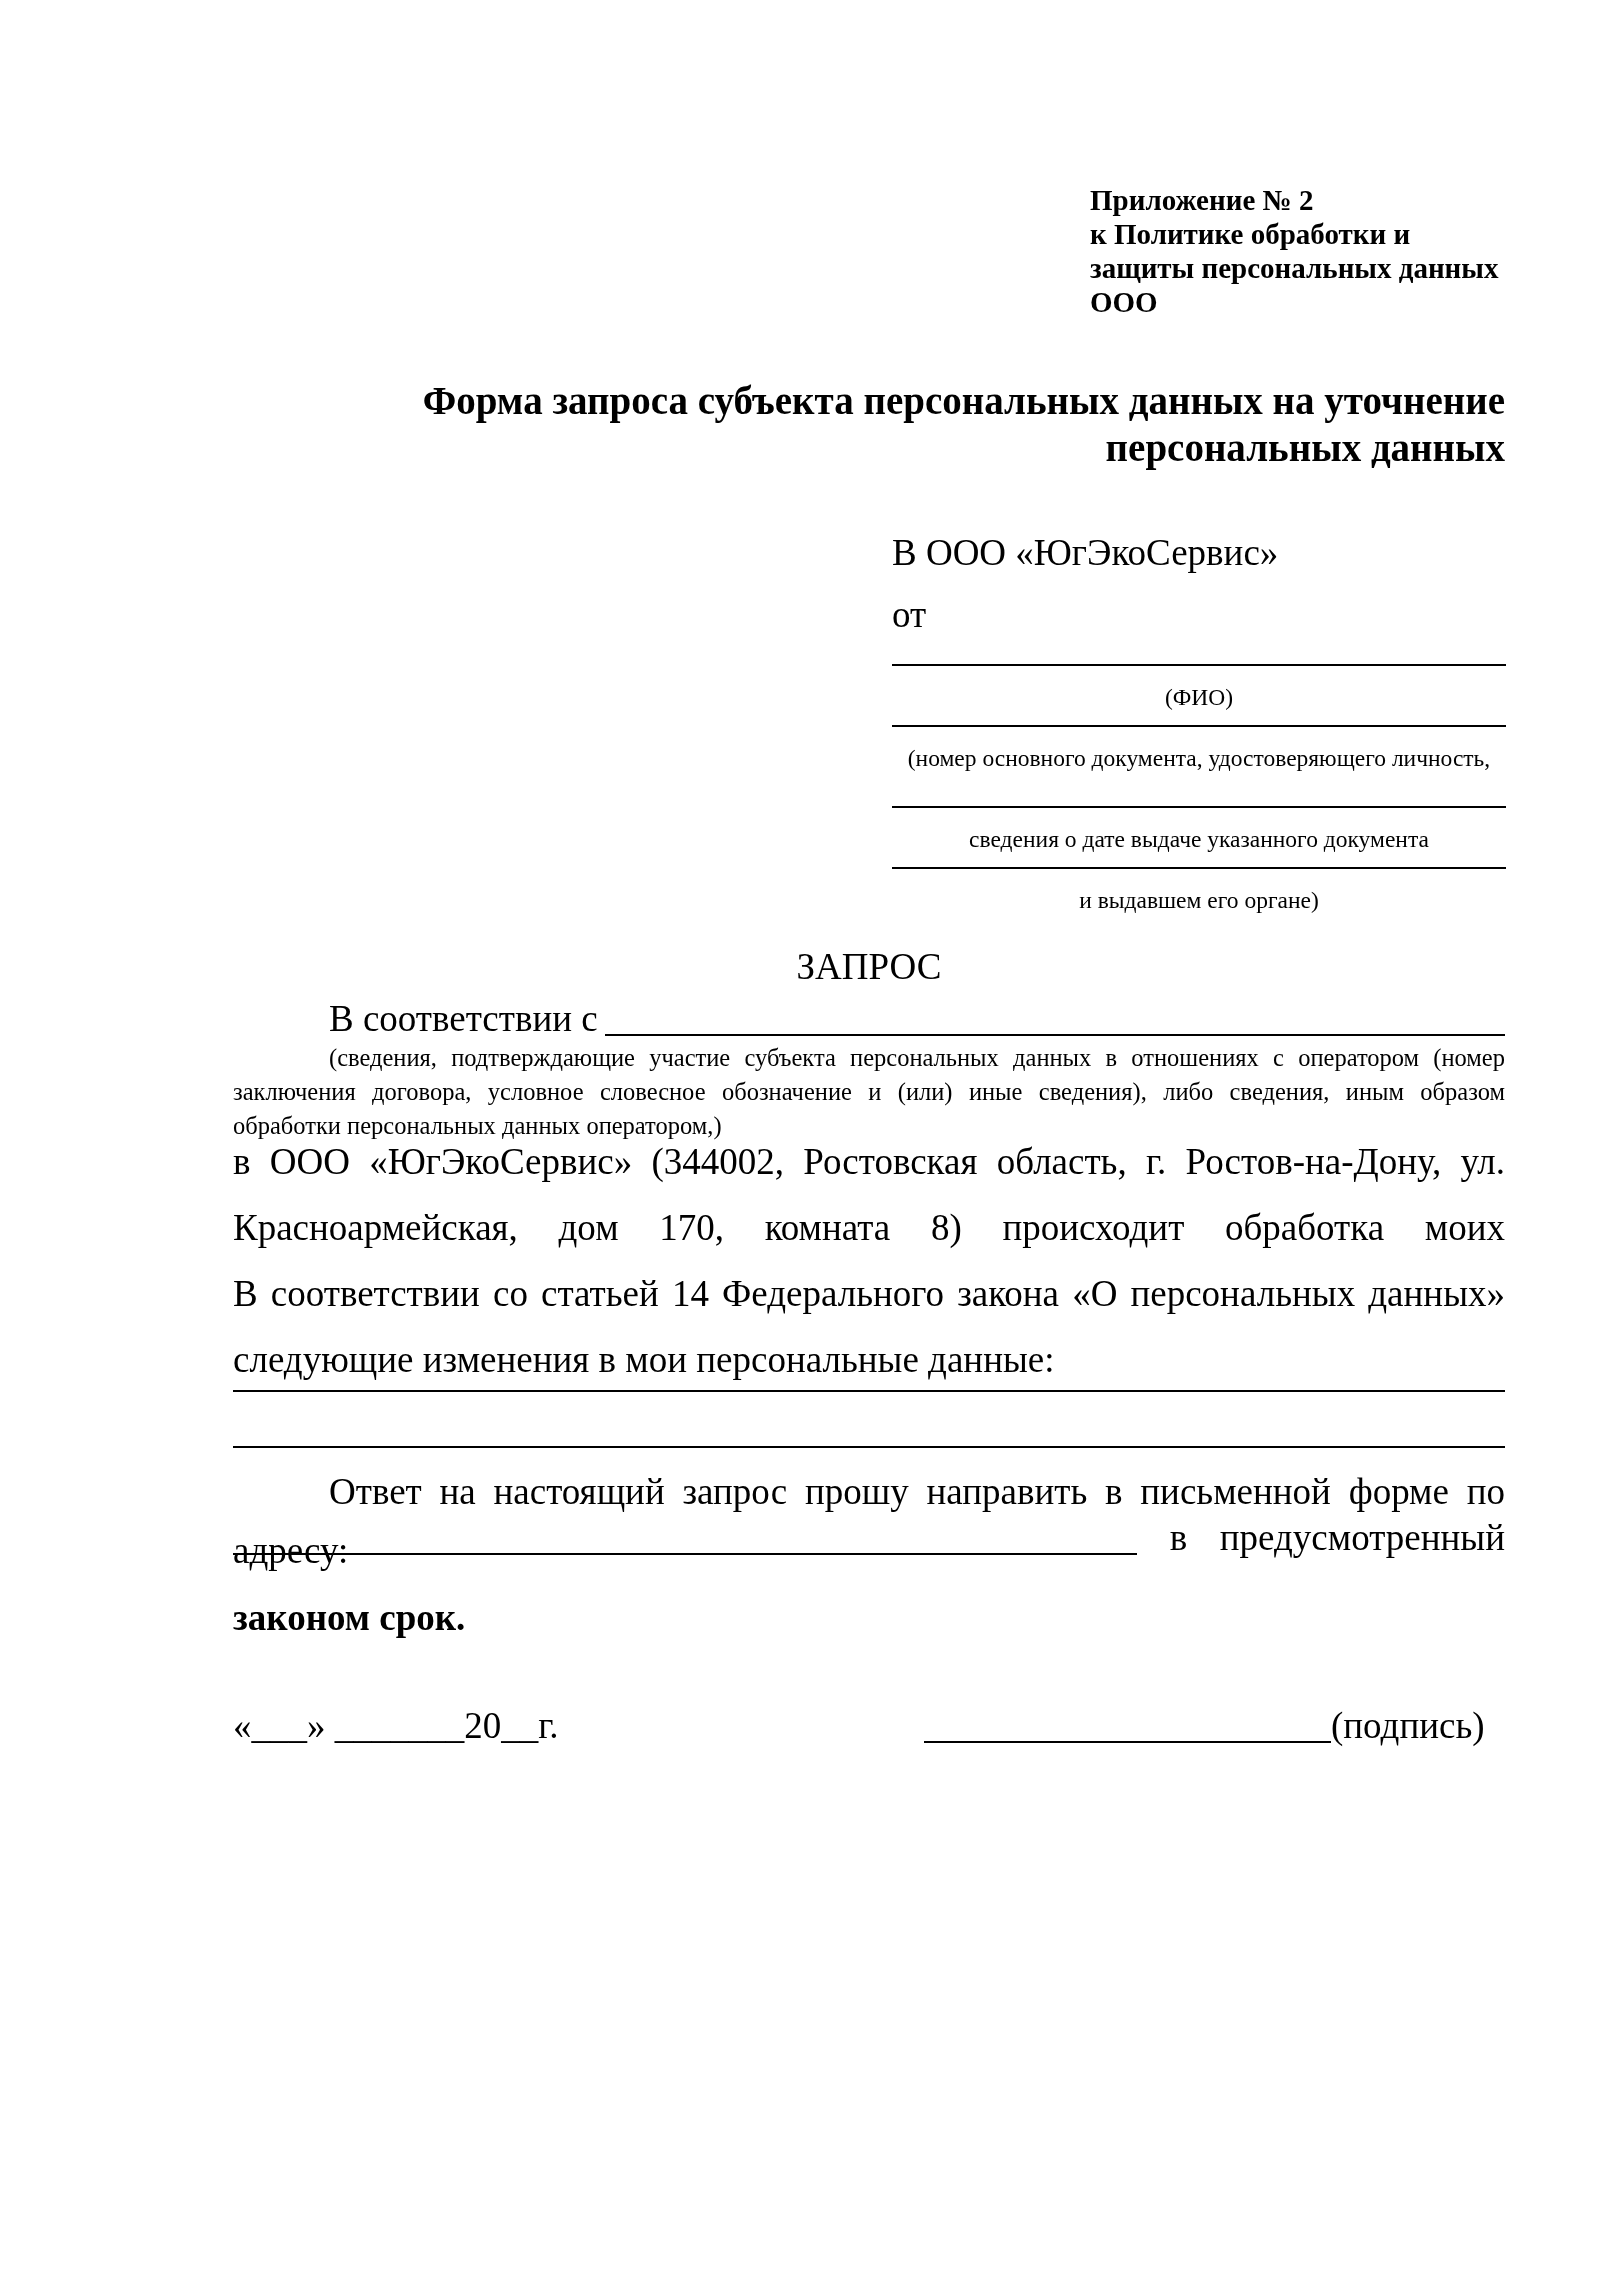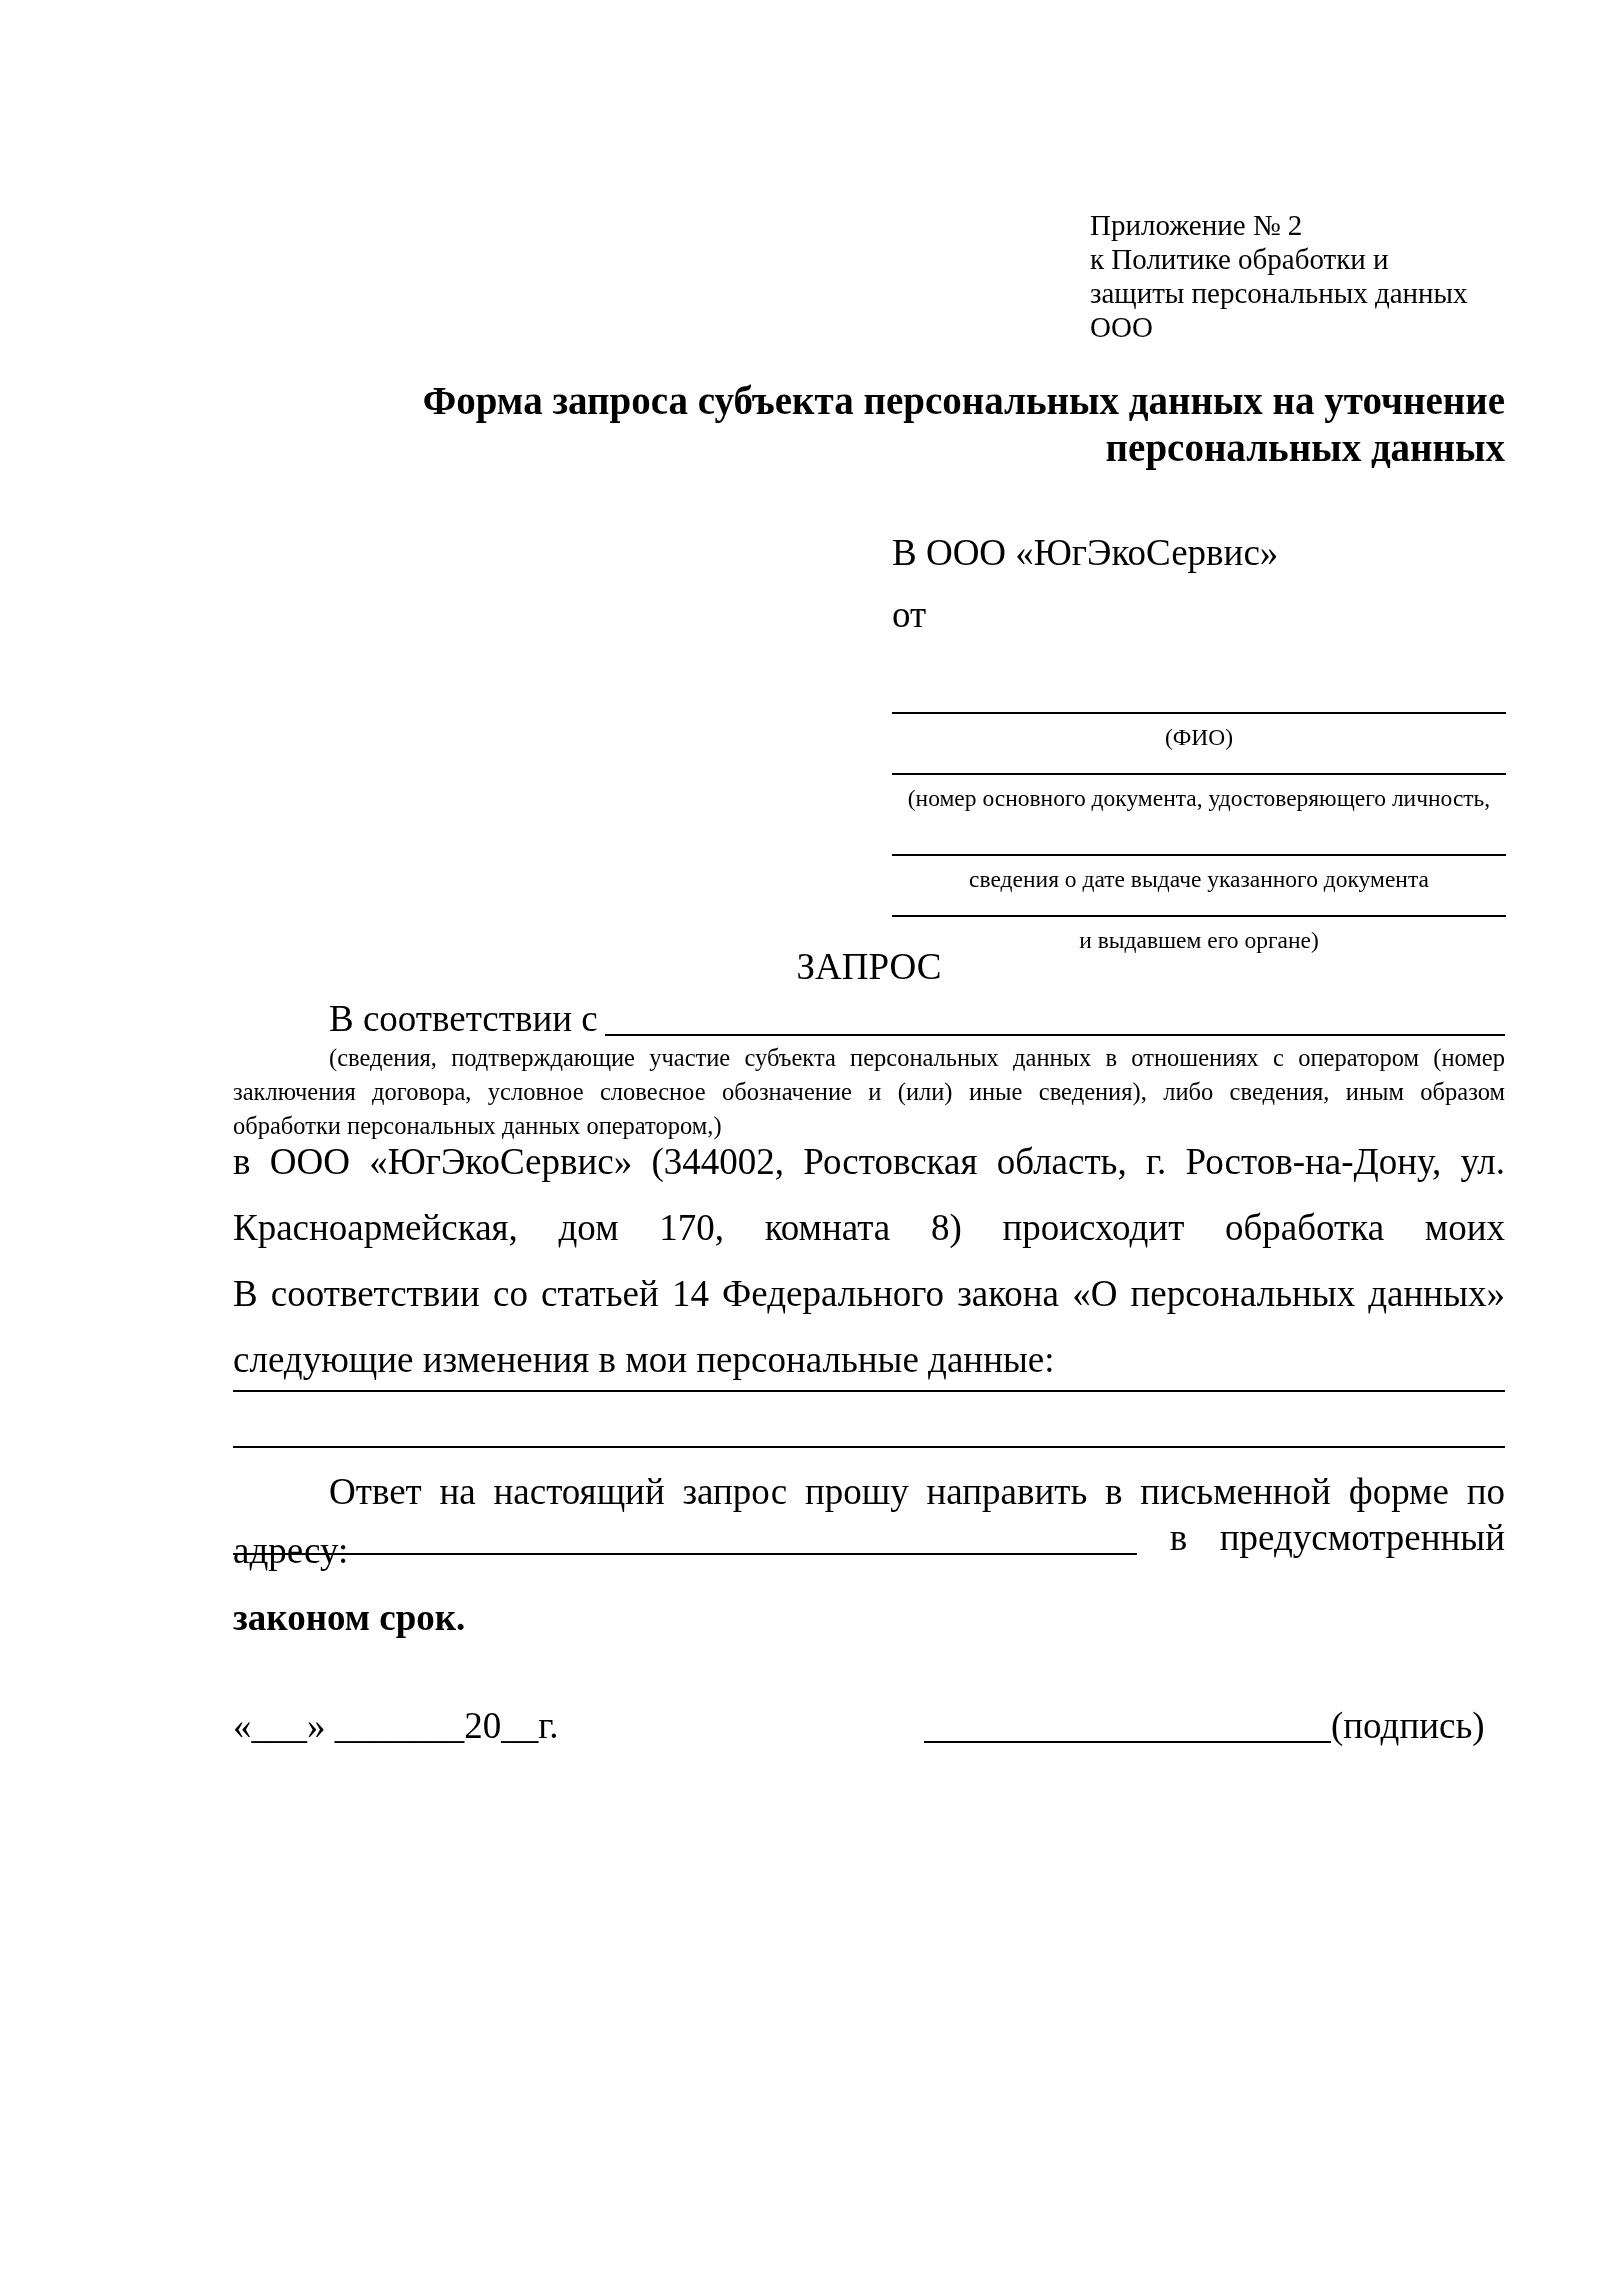--- a/index.html
+++ b/index.html
@@ -8,27 +8,27 @@
     width:1621px;height:2293px;
     margin:0 auto;
     background:#ffffff;
     color:#000000;
     font-family:"Liberation Serif","DejaVu Serif",serif;
     font-size:37px;
     overflow:hidden;
   }
   .abs{position:absolute;}
   
-  .appendix{left:1090px;top:208px;width:421px;font-size:29px;line-height:34px;}
+  .appendix{left:1090px;top:183px;width:421px;font-size:29px;line-height:34px;font-weight:bold;}
   
   .title{left:233px;top:377px;width:1272px;text-align:right;font-weight:bold;font-size:39px;line-height:47px;}
   
   .addr-to{left:892px;top:529px;width:614px;line-height:47px;}
   .addr-from{left:892px;top:591px;width:614px;line-height:47px;}
-  .field{left:892px;width:614px;border-top:2.9px solid #000;text-align:center;font-size:23.5px;line-height:29px;padding-top:9px;margin-top:48px;}
+  .field{left:892px;width:614px;border-top:2.9px solid #000;text-align:center;font-size:23.5px;line-height:29px;padding-top:17px;}
   
   .zapros{left:233px;top:943px;width:1272px;text-align:center;line-height:47px;}
   
   .accord{left:233px;top:995px;width:1272px;display:flex;line-height:47px;}
   .accord .txt{padding-left:96px;white-space:pre;}
   .accord .fill{flex:1;border-bottom:2.9px solid #000;margin-bottom:5.9px;margin-left:7.8px;}
   
   .note{left:233px;top:1041px;width:1272px;font-size:24.5px;line-height:34px;}
   .note .l{height:34px;overflow:hidden;}
   .just{text-align:justify;text-align-last:justify;}

